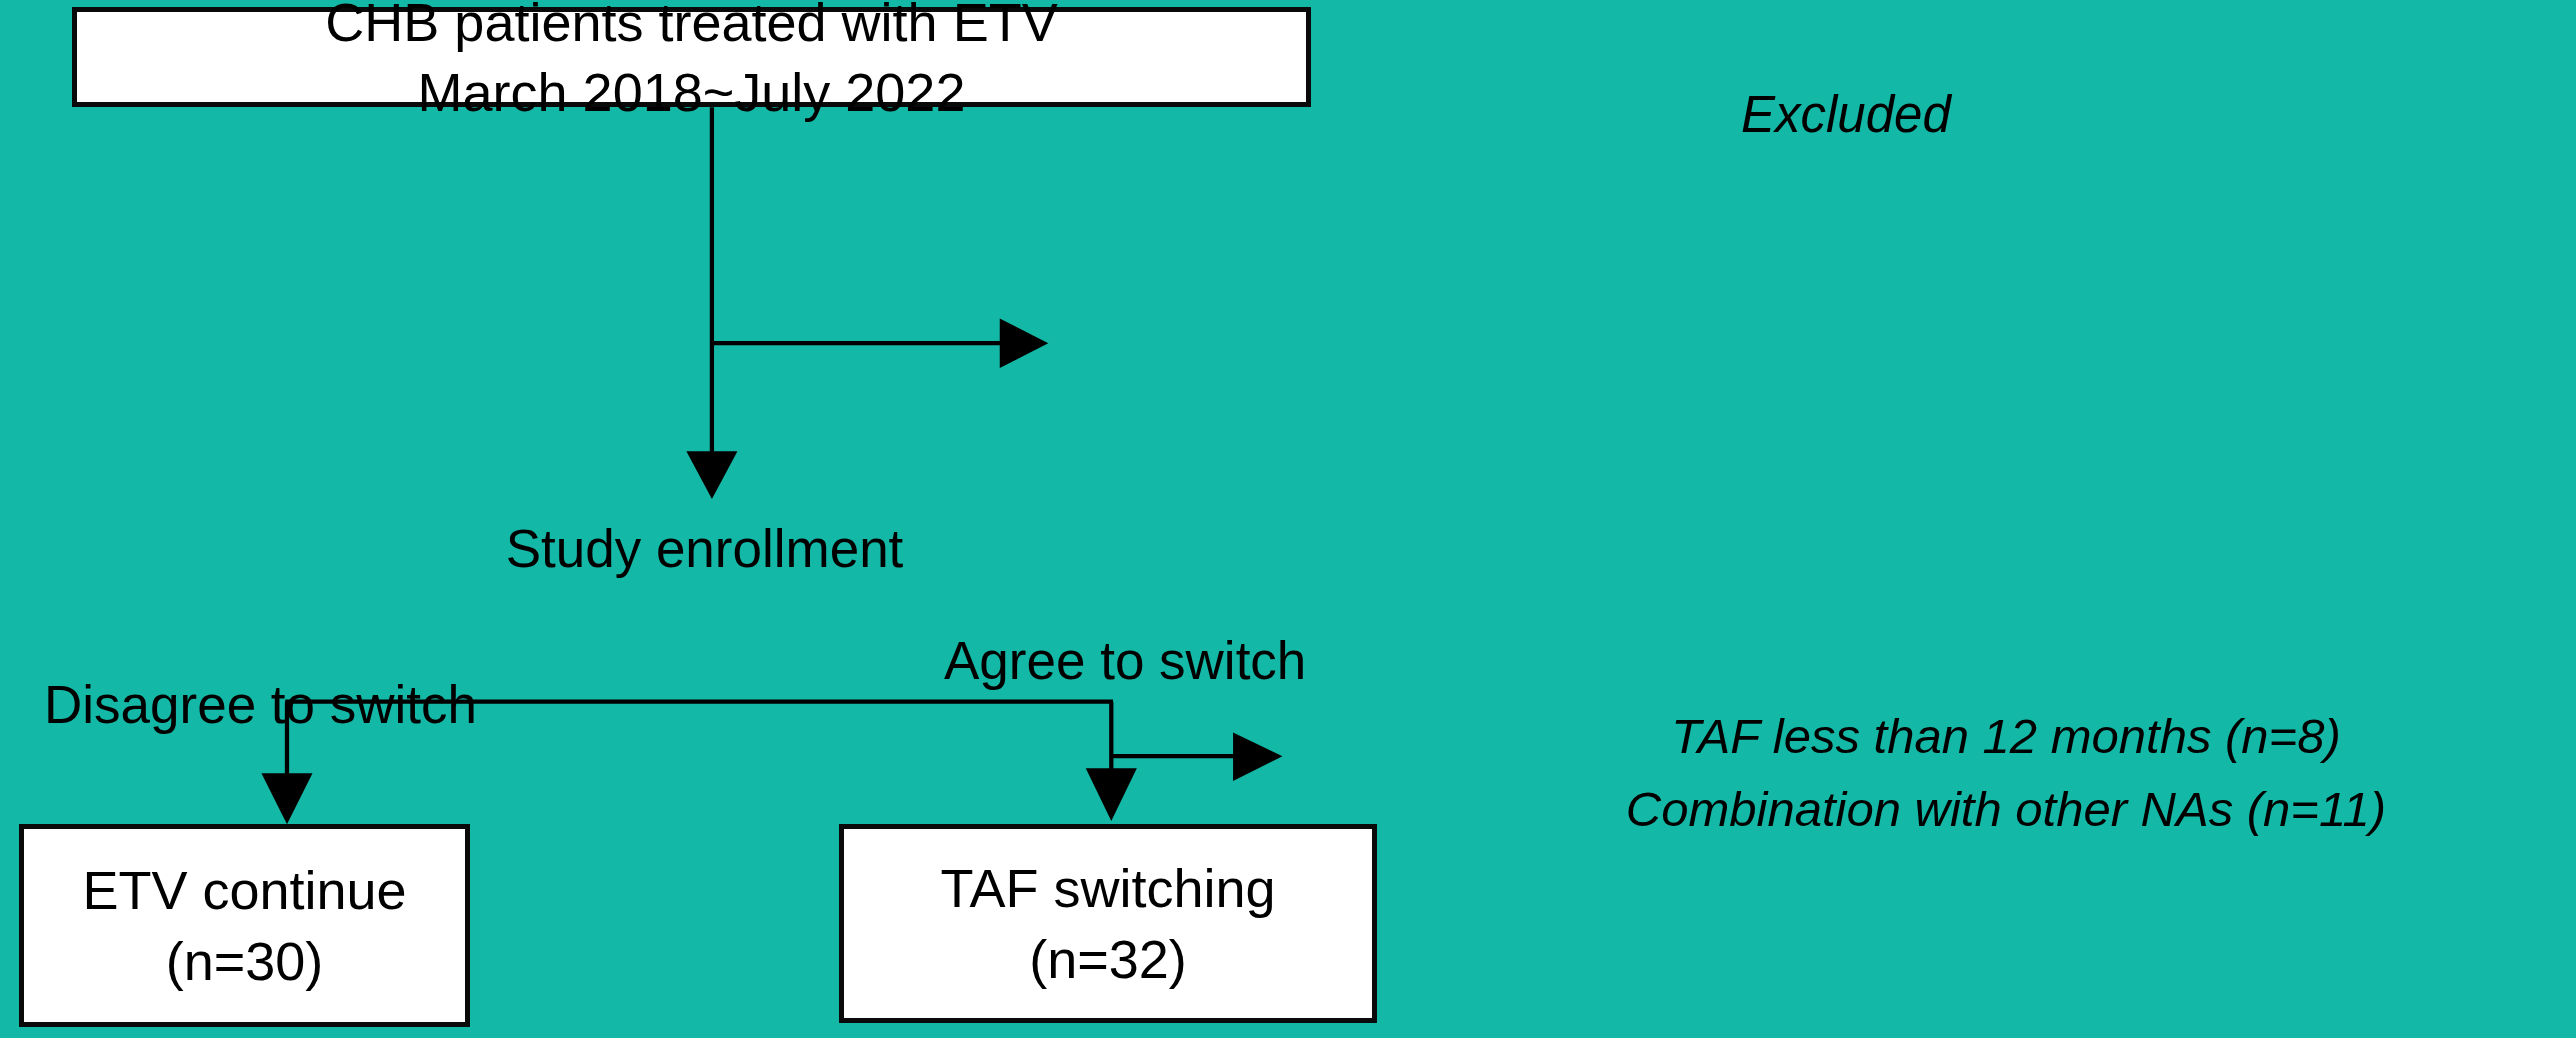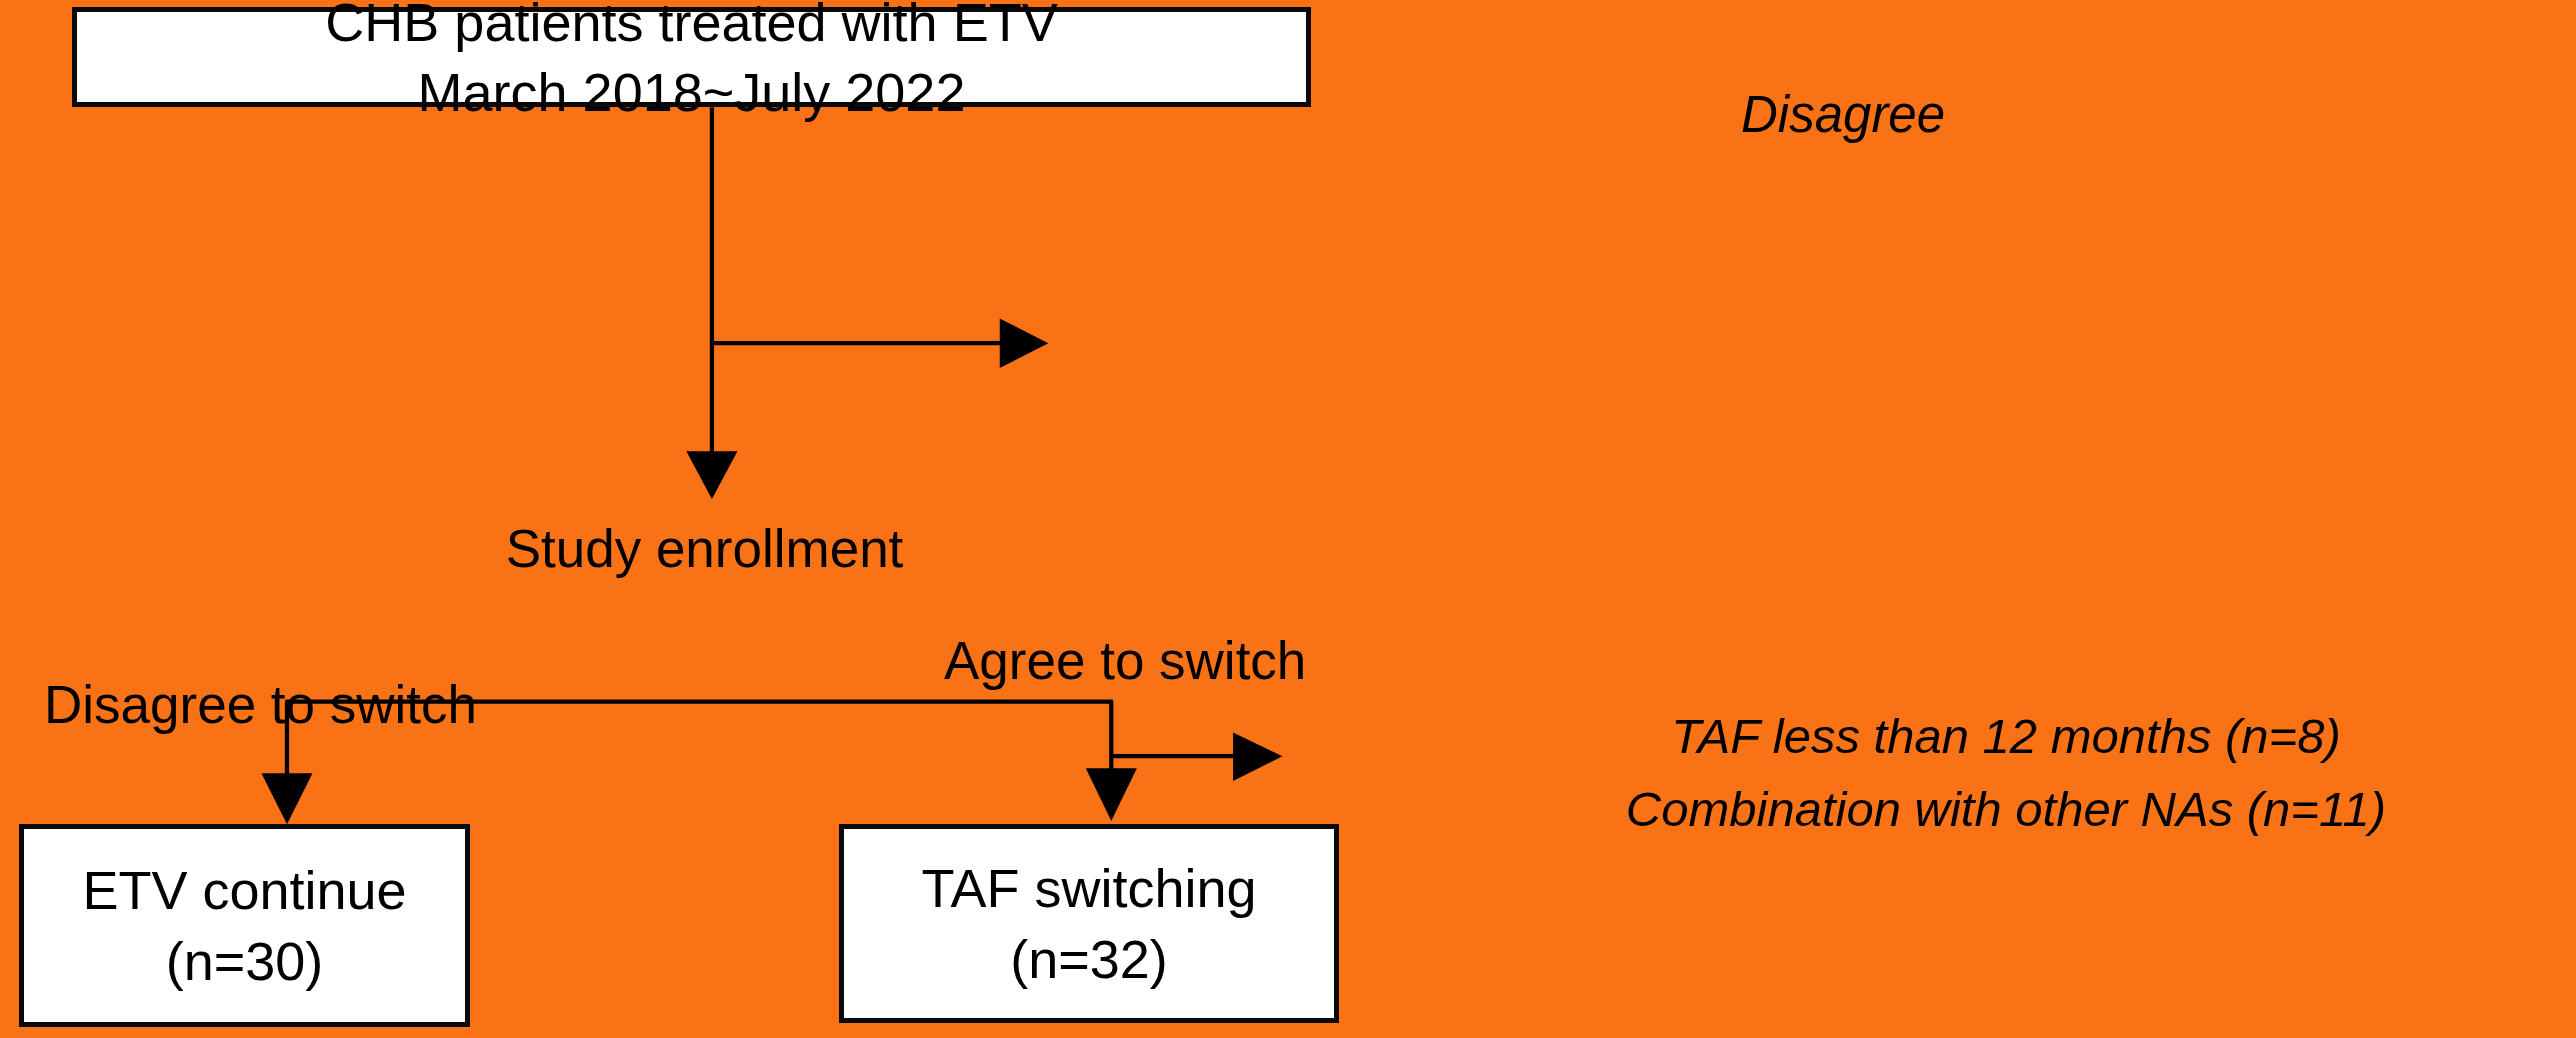--- a/index.html
+++ b/index.html
@@ -8,21 +8,21 @@
     background: #ffffff;
   }
   body {
     font-family: "Liberation Sans", sans-serif;
     color: #000000;
   }
   #canvas {
     position: relative;
     width: 2576px;
     height: 1039px;
-    background: #f97316;
+    background: #14b8a6;
     overflow: hidden;
   }
   .node-box {
     position: absolute;
     box-sizing: border-box;
     border: 5.1px solid #0a0a0a;
     background: #ffffff;
     display: flex;
     flex-direction: column;
     align-items: center;
@@ -113,38 +113,38 @@
       <line x1="1305" y1="888" x2="1452" y2="888" stroke="#000000" stroke-width="5"></line>
       <polygon points="1448,860 1448,917 1506,888" fill="#000000"></polygon>
     </g>
   </svg>
 
   <div class="node-box t-box" style="left:72px; top:6.8px; width:1239px; height:100px;">
     <span class="node-line">CHB patients treated with ETV</span>
     <span class="node-line">March 2018~July 2022</span>
   </div>
 
-  <div class="excl-heading t-excl-h" style="left:1741px; top:85px;">Disagree</div>
+  <div class="excl-heading t-excl-h" style="left:1741px; top:85px;">Excluded</div>
 
 
   <div class="plain-label t-label" style="left:482px; top:518px; width:445px; text-align:center;">Study enrollment</div>
 
   <div class="plain-label t-label" style="left:44px; top:630px;margin-top:44px;">Disagree to switch</div>
 
   <div class="plain-label t-label" style="left:944px; top:630px;">Agree to switch</div>
 
   <div class="excl-block centered t-excl" style="left:1448px; top:700px; width:1116px;">
     <span class="excl-line">TAF less than 12 months (n=8)</span>
     <span class="excl-line">Combination with other NAs (n=11)</span>
   </div>
 
   <div class="node-box t-box" style="left:19px; top:824px; width:451px; height:203px;">
     <span class="node-line">ETV continue</span>
     <span class="node-line">(n=30)</span>
   </div>
 
-  <div class="node-box t-box" style="left:839px; top:824px; width:500px; height:199px;">
+  <div class="node-box t-box" style="left:839px; top:824px; width:538px; height:199px;">
     <span class="node-line">TAF switching</span>
     <span class="node-line">(n=32)</span>
   </div>
 
 </div>
 
 
 </body></html>

